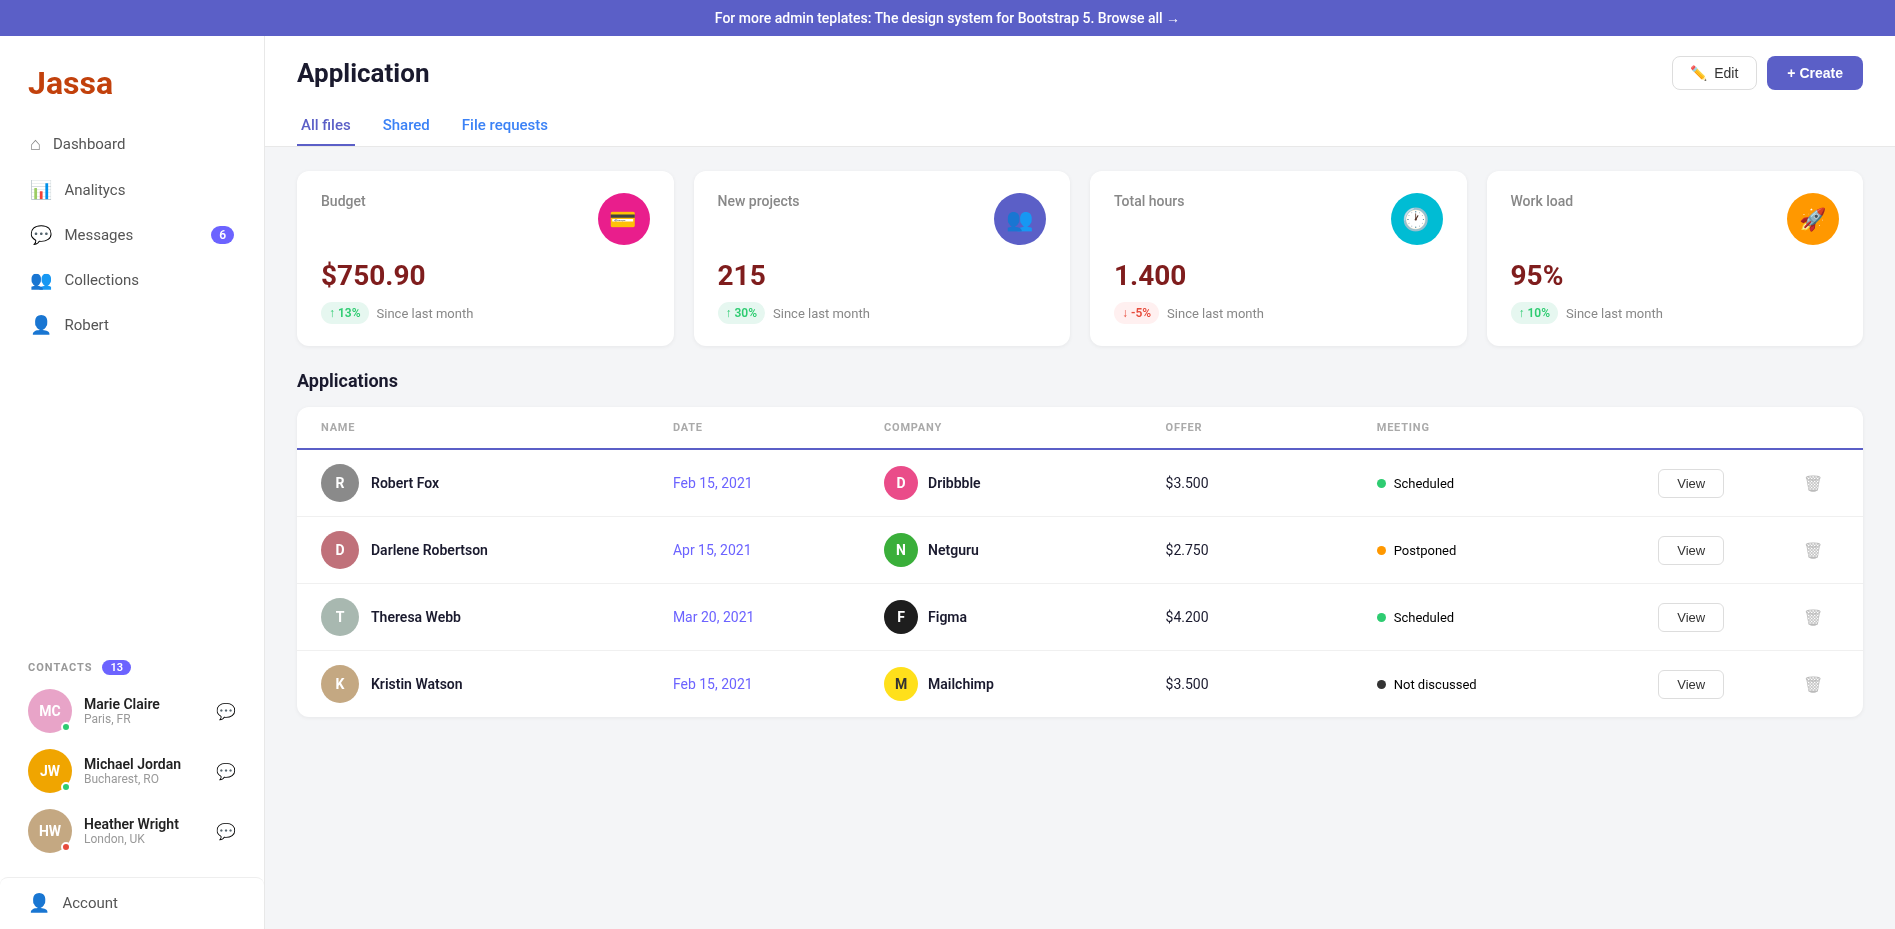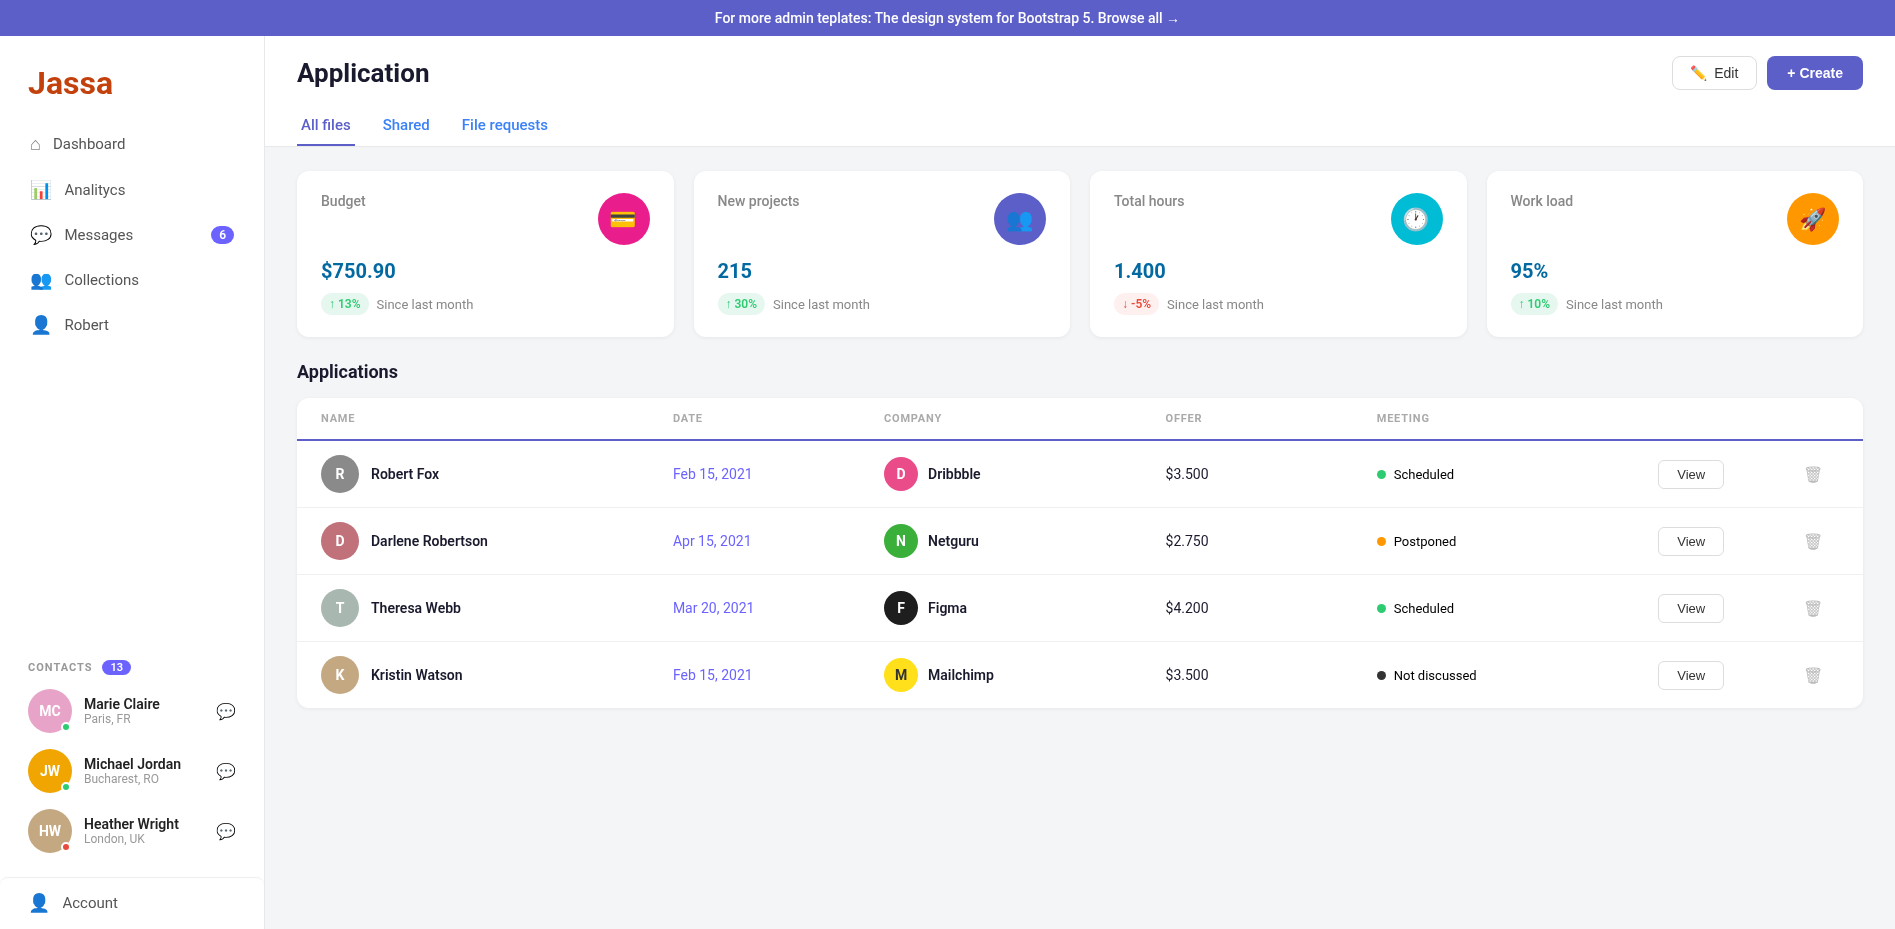--- a/index.html
+++ b/index.html
@@ -245,23 +245,23 @@
       height: 52px;
       border-radius: 50%;
       display: flex;
       align-items: center;
       justify-content: center;
       font-size: 22px;
       color: white;
     }
 
     .stat-value {
-      font-size: 20px;
-      font-weight: 700;
-      color: #0369a1;
+      font-size: 28px;
+      font-weight: 700;
+      color: #7f1d1d;
       margin: 6px 0;
     }
 
     .stat-footer {
       display: flex;
       align-items: center;
       gap: 8px;
       font-size: 13px;
       color: #888;
       margin-top: 4px;

